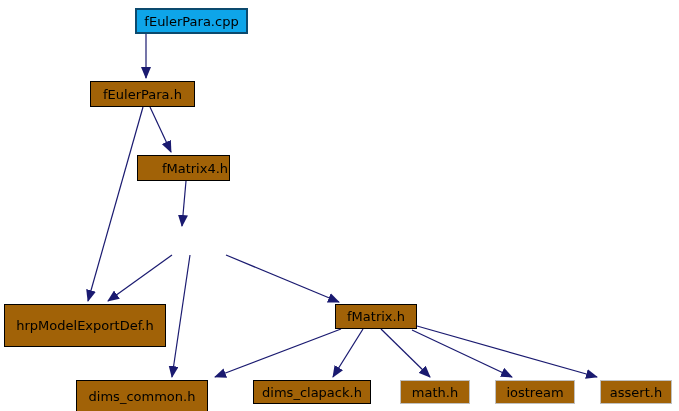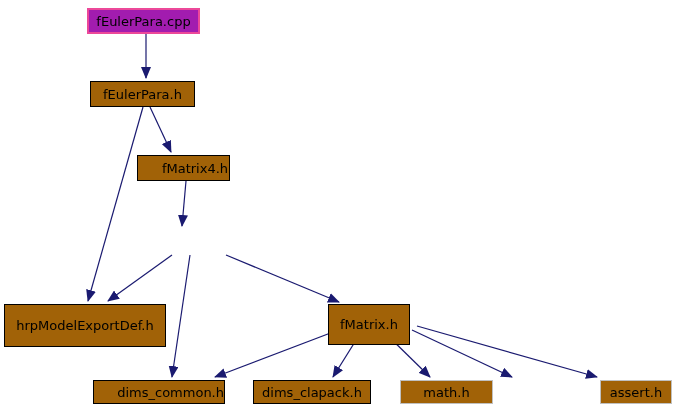--- a/index.html
+++ b/index.html
@@ -36,23 +36,24 @@
     align-items: center;
     justify-content: center;
     white-space: nowrap;
     font-size: 13px;
     color: #000000;
     background: #a16207;
     border: 1px solid #000000;
     cursor: pointer;
   }
   .node.current {
-    background: #a21caf;
-    border: 2px solid #ec4899;
+    background: #0ea5e9;
+    border: 2px solid #0c4a6e;
     cursor: default;
+    margin-left: 48px;
   }
   .node.external {
     border: 1px solid #c0c0c0;
     cursor: default;
   }
 </style>
 </head>
 <body>
 
 <div class="graph-canvas" title="fEulerPara.cpp include dependency graph">
@@ -83,29 +84,32 @@
       </div>
       <div class="node internal" style="left: 90px; top: 81px; width: 105px; height: 26px;">
         <span>fEulerPara.h</span>
       </div>
       <div class="node internal" style="left: 137px; top: 155px; width: 93px; height: 26px; padding-left: 23px;">
         <span>fMatrix4.h</span>
       </div>
       <div class="node internal" style="left: 4px; top: 304px; width: 162px; height: 43px;">
         <span>hrpModelExportDef.h</span>
       </div>
-      <div class="node internal" style="left: 328px; top: 304px; width: 82px; height: 41px;">
+      <div class="node internal" style="left: 335px; top: 304px; width: 82px; height: 25px;">
         <span>fMatrix.h</span>
       </div>
-      <div class="node internal" style="left: 93px; top: 380px; width: 132px; height: 24px; justify-content: flex-end;">
+      <div class="node internal" style="left: 76px; top: 380px; width: 132px; height: 32px;">
         <span>dims_common.h</span>
       </div>
       <div class="node internal" style="left: 253px; top: 380px; width: 118px; height: 24px;">
         <span>dims_clapack.h</span>
       </div>
-      <div class="node external" style="left: 400px; top: 380px; width: 93px; height: 24px;">
+      <div class="node external" style="left: 400px; top: 380px; width: 70px; height: 24px;">
         <span>math.h</span>
+      </div>
+      <div class="node external" style="left: 495px; top: 380px; width: 80px; height: 24px;">
+        <span>iostream</span>
       </div>
       <div class="node external" style="left: 600px; top: 380px; width: 72px; height: 24px;">
         <span>assert.h</span>
       </div>
     </div>
 </div>
 
 </body></html>

